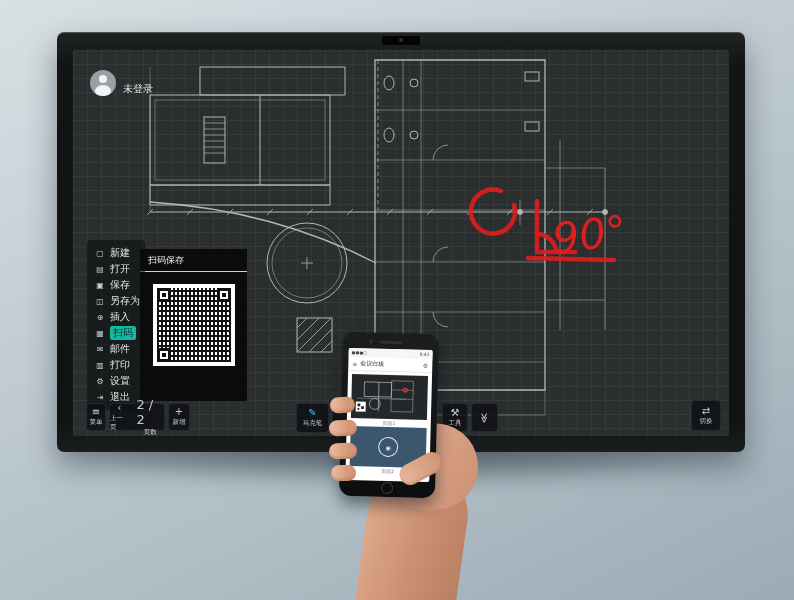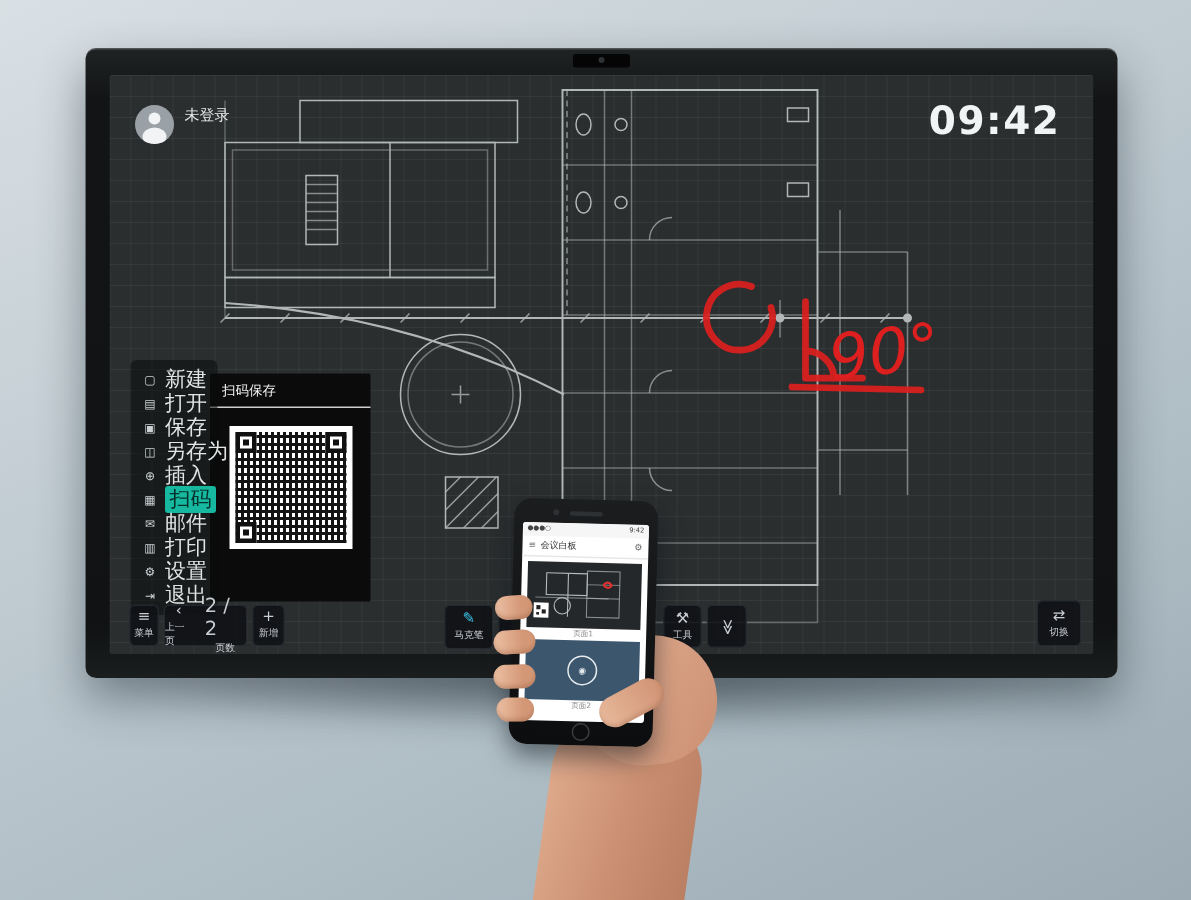--- a/index.html
+++ b/index.html
@@ -20,34 +20,34 @@
     width:4px;height:4px;border-radius:50%;background:#2c3236;}
   .tv-logo{position:absolute;bottom:6px;left:50%;transform:translateX(-50%);
     width:20px;height:4px;border-radius:2px;background:rgba(255,255,255,.16);}
   .screen{position:relative;width:656px;height:386px;background:#2b2e2f;overflow:hidden;border-radius:2px;
     background-image:
       linear-gradient(rgba(255,255,255,.05) 1px,transparent 1px),
       linear-gradient(90deg,rgba(255,255,255,.05) 1px,transparent 1px);
     background-size:14px 14px;}
   .bp{position:absolute;inset:0;}
   
-  .user{position:absolute;left:17px;top:20px;display:flex;align-items:flex-start;gap:7px;z-index:5;}
+  .user{position:absolute;left:17px;top:20px;display:flex;align-items:flex-end;gap:7px;z-index:5;}
   .avatar{position:relative;width:26px;height:26px;border-radius:50%;background:#99a1a6;overflow:hidden;}
   .avatar::before{content:"";position:absolute;left:9px;top:5px;width:8px;height:8px;border-radius:50%;background:#f2f3f4;}
   .avatar::after{content:"";position:absolute;left:5px;top:15px;width:16px;height:12px;border-radius:50%;background:#f2f3f4;}
   .user-label{color:#e8eaeb;font-size:10px;}
   
   .clock{position:absolute;right:22px;top:16px;color:#f1f4f5;font-size:26px;font-weight:600;
     letter-spacing:1px;z-index:5;}
   
   .menu{position:absolute;left:14px;top:190px;width:58px;background:rgba(10,12,12,.55);
     border-radius:4px;padding:5px 0;z-index:6;}
   .m-item{display:flex;align-items:center;gap:5px;height:16px;padding-left:8px;cursor:pointer;}
   .mi{width:10px;font-size:8px;color:#ccd1d3;text-align:center;flex:none;}
-  .ml{font-size:14px;color:#e2e5e6;white-space:nowrap;}
+  .ml{font-size:10px;color:#e2e5e6;white-space:nowrap;}
   .m-item .ml.active{background:#16b8a0;color:#06302a;padding:0 3px;border-radius:2px;}
   
   .qr-panel{position:absolute;left:67px;top:199px;width:107px;height:152px;
     background:rgba(9,9,9,.93);z-index:5;border-radius:1px;}
   .qr-title{font-size:9px;color:#f2f2f2;padding:5px 8px 4px;border-bottom:1px solid #cfcfcf;}
   .qr-box{width:74px;height:74px;margin:12px auto 0;background:#fff;padding:4px;position:relative;}
   .qr-noise{width:100%;height:100%;
     background:
       repeating-linear-gradient(0deg,#141414 0 2px,transparent 2px 5px),
       repeating-linear-gradient(90deg,#141414 0 2px,transparent 2px 4px),#fff;}
@@ -160,21 +160,20 @@
           <path d="M455,208 L541,210"></path>
         </g>
         <text x="480" y="200" fill="#dd1f1f" font-size="42" font-style="italic" transform="rotate(-7 510 190)">90°</text>
       </svg>
 
       <div class="user">
         <span class="avatar"></span>
         <span class="user-label">未登录</span>
       </div>
 
-      <div class="clock">09:42</div>
 
       <div class="menu">
         <div class="m-item">
           <span class="mi">▢</span>
           <span class="ml">新建</span>
           </div>
         <div class="m-item">
           <span class="mi">▤</span>
           <span class="ml">打开</span>
           </div>

